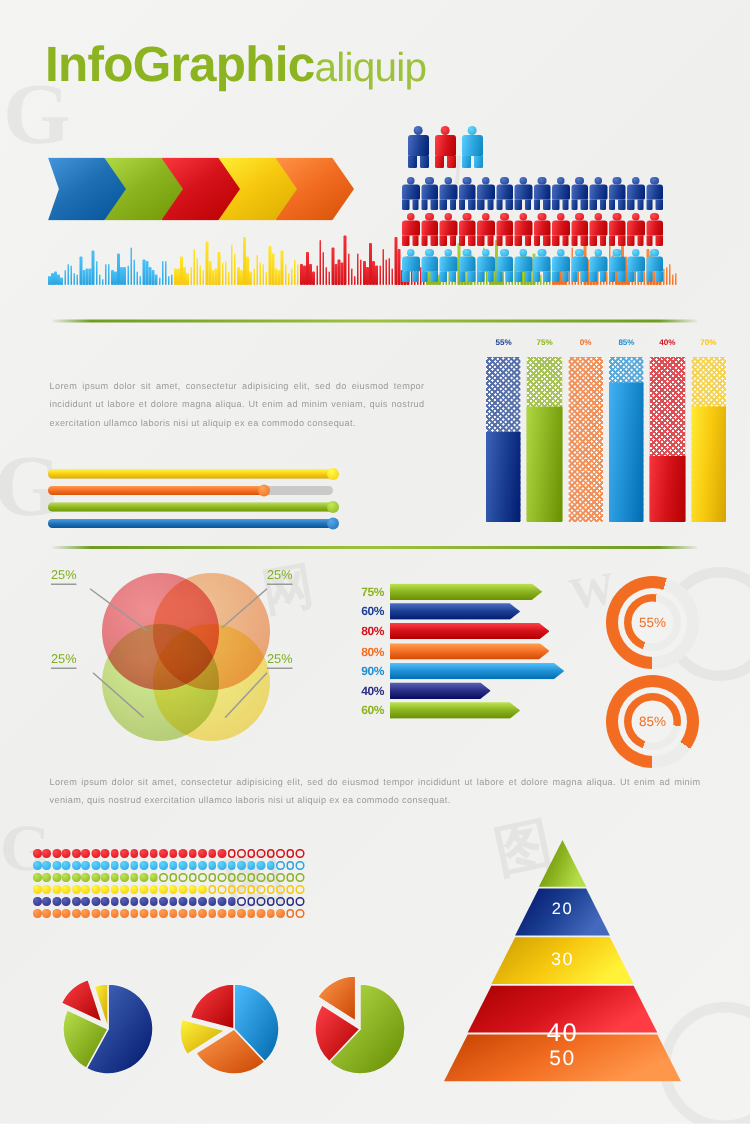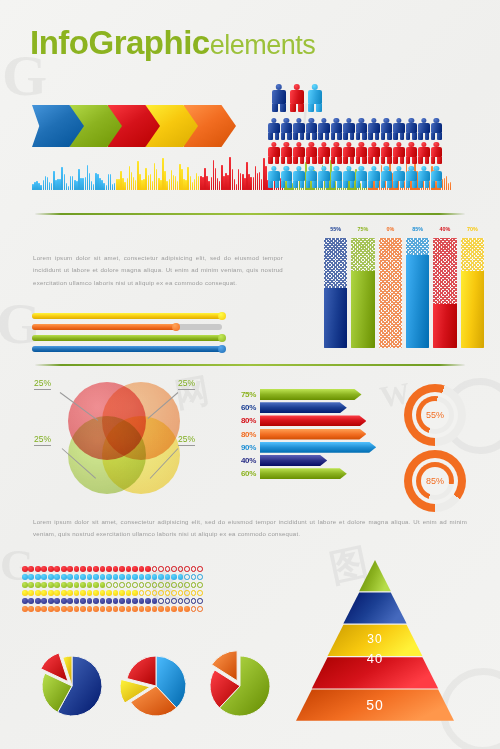--- a/index.html
+++ b/index.html
@@ -126,21 +126,21 @@
   <div class="wm-ring" style="right:-18px;top:378px;width:62px;height:62px;"></div>
   <div class="wm-ring" style="right:-26px;top:668px;width:72px;height:72px;"></div>
   <div class="wm" style="left:150px;top:560px;font-size:40px;transform:rotate(-12deg);">图</div>
   <div class="wm" style="left:175px;top:370px;font-size:34px;transform:rotate(-10deg);">网</div>
   <div class="wm" style="left:300px;top:95px;font-size:36px;transform:rotate(-14deg);">/</div>
   <div class="wm" style="left:330px;top:540px;font-size:38px;transform:rotate(-12deg);">图</div>
   <div class="wm" style="left:380px;top:378px;font-size:30px;transform:rotate(-10deg);">W</div>
 
   <div class="header">
     <div class="title">
-      <span class="t-bold">InfoGraphic</span><span class="t-light">elements</span>
+      <span class="t-bold">InfoGraphic</span><span class="t-light">aliquip</span>
     </div>
   </div>
 
   <div class="chev-wrap" id="chevron">
       <div class="chev first" style="left: 0px; width: 52px; z-index: 20;">
         <i style="background: linear-gradient(145deg, rgb(69, 149, 219) 0%, rgb(31, 111, 181) 45%, rgb(3, 83, 153) 100%);"></i>
       </div>
       <div class="chev" style="left: 38px; width: 52px; z-index: 19;">
         <i style="background: linear-gradient(145deg, rgb(178, 217, 70) 0%, rgb(140, 179, 32) 45%, rgb(112, 151, 4) 100%);"></i>
       </div>
@@ -1163,18 +1163,19 @@
         <polygon points="31.6,97.19999999999999 126.4,97.19999999999999 142.2,128.4 15.800000000000004,128.4" fill="url(#pyr-g3)"></polygon>
         <defs>
           <linearGradient id="pyr-g4" x1="0" y1="0" x2="1" y2="0.4">
             <stop offset="0%" stop-color="#c54000"></stop>
             <stop offset="55%" stop-color="#f26d21"></stop>
             <stop offset="100%" stop-color="#ff974b"></stop>
           </linearGradient>
         </defs>
         <polygon points="15.800000000000004,129.6 142.2,129.6 158,160.8 0,160.8" fill="url(#pyr-g4)"></polygon>
       </svg>
+      <div class="pyr-txt" style="top: 39.6px; font-size: 11px;">20</div>
       <div class="pyr-txt" style="top: 72px; font-size: 12px;">30</div>
-      <div class="pyr-txt" style="top: 91px; font-size: 13px;">40</div>
+      <div class="pyr-txt" style="top: 119px; font-size: 17px;">40</div>
       <div class="pyr-txt" style="top: 136.8px; font-size: 14px;">50</div>
     </div>
 
 </div>
 
 </body></html>

